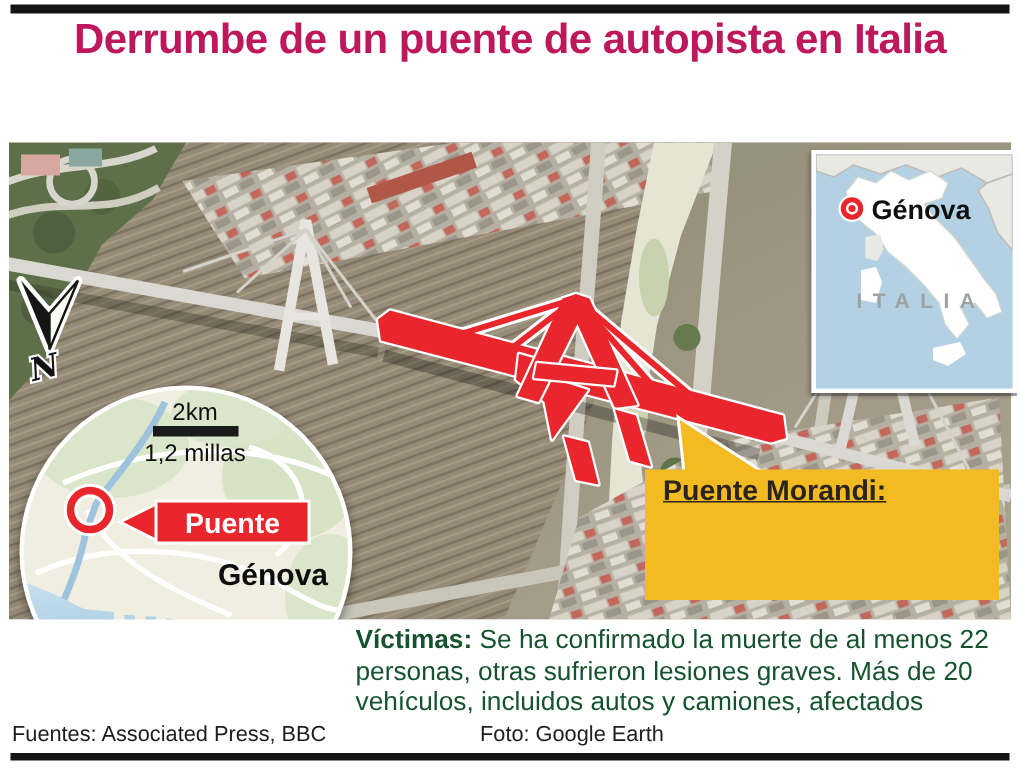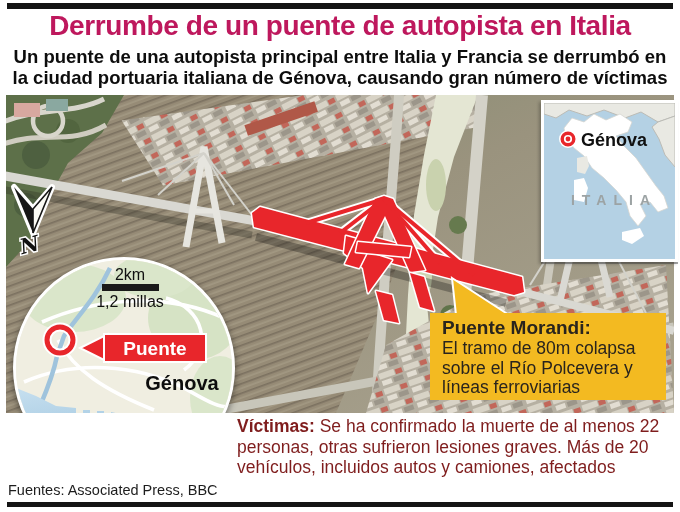--- a/index.html
+++ b/index.html
@@ -38,48 +38,47 @@
   .locator {
     position:absolute; left:13px; top:257px; width:222px; height:222px;
     border-radius:50%; overflow:hidden; border:3px solid #fff;
     box-shadow:0 3px 7px rgba(0,0,0,.45);
     background:#F0EEE1;
   }
 
   
   .callout {
     position:absolute; left:430px; top:313px; width:236px; height:87px;
-    background:#F3BA21; padding:4px 10px 4px 12px; color:#29241d;
+    background:#F3BA21; padding:4px 10px 4px 12px; color:#29241d;text-decoration:underline;
   }
   .callout .c-title { font-size:19px; font-weight:bold; line-height:22px; }
   .callout .c-body  { font-size:17.5px; line-height:19.5px; }
 
   .victims {
     position:absolute; left:0; top:413px; width:680px; height:89px; background:#fff;
   }
   .victims .v-text {
     position:absolute; left:237px; top:3px; width:430px;
-    font-size:17.5px; line-height:20.5px; color:#7f1d1d;
+    font-size:17.5px; line-height:20.5px; color:#14532d;
   }
   .victims .v-label { font-weight:bold; }
 
   .footer { position:absolute; left:0; top:482px; width:538px; height:18px; font-size:14.5px; color:#1d1d1d; }
   .f-left   { position:absolute; left:8px; }
   .f-center { position:absolute; left:320px; }
   .f-right  { position:absolute; right:8px; letter-spacing:0.5px; }
 </style>
 </head>
 <body>
 
 <div class="page">
 
   <div class="top-bar"></div>
 
   <div class="title">Derrumbe de un puente de autopista en Italia</div>
-  <div class="subtitle">Un puente de una autopista principal entre Italia y Francia se derrumbó en la ciudad portuaria italiana de Génova, causando gran número de víctimas</div>
 
   <div class="photo">
     <svg width="668" height="318" viewBox="0 0 668 318">
       <defs>
         <linearGradient id="bg" x1="0" y1="0" x2="1" y2="1">
           <stop offset="0" stop-color="#7e8a6c"></stop>
           <stop offset="0.45" stop-color="#9a937e"></stop>
           <stop offset="1" stop-color="#aaa491"></stop>
         </linearGradient>
         <pattern id="rails" width="9" height="9" patternUnits="userSpaceOnUse" patternTransform="rotate(-20)">
@@ -248,29 +247,29 @@
       <g>
         <text x="114" y="20" font-size="16" fill="#101010" text-anchor="middle">2km</text>
         <rect x="86" y="24" width="57" height="7" fill="#1a1a1a"></rect>
         <text x="114" y="47" font-size="16" fill="#101010" text-anchor="middle">1,2 millas</text>
       </g>
     </svg>
   </div>
 
   <div class="callout">
     <div class="c-title">Puente Morandi:</div>
-    <div class="c-body">El tramo de 80m colapsa sobre el Río Polcevera y líneas ferroviarias</div>
   </div>
 
   <div class="victims">
     <div class="v-text">
       <span class="v-label">Víctimas:</span>
       <span class="v-body">Se ha confirmado la muerte de al menos 22 personas, otras sufrieron lesiones graves. Más de 20 vehículos, incluidos autos y camiones, afectados</span>
     </div>
   </div>
 
   <div class="footer">
     <span class="f-left">Fuentes: Associated Press, BBC</span>
+    <span class="f-center">Foto: Google Earth</span>
   </div>
 
   <div class="bottom-bar"></div>
 
 </div>
 
 </body></html>

